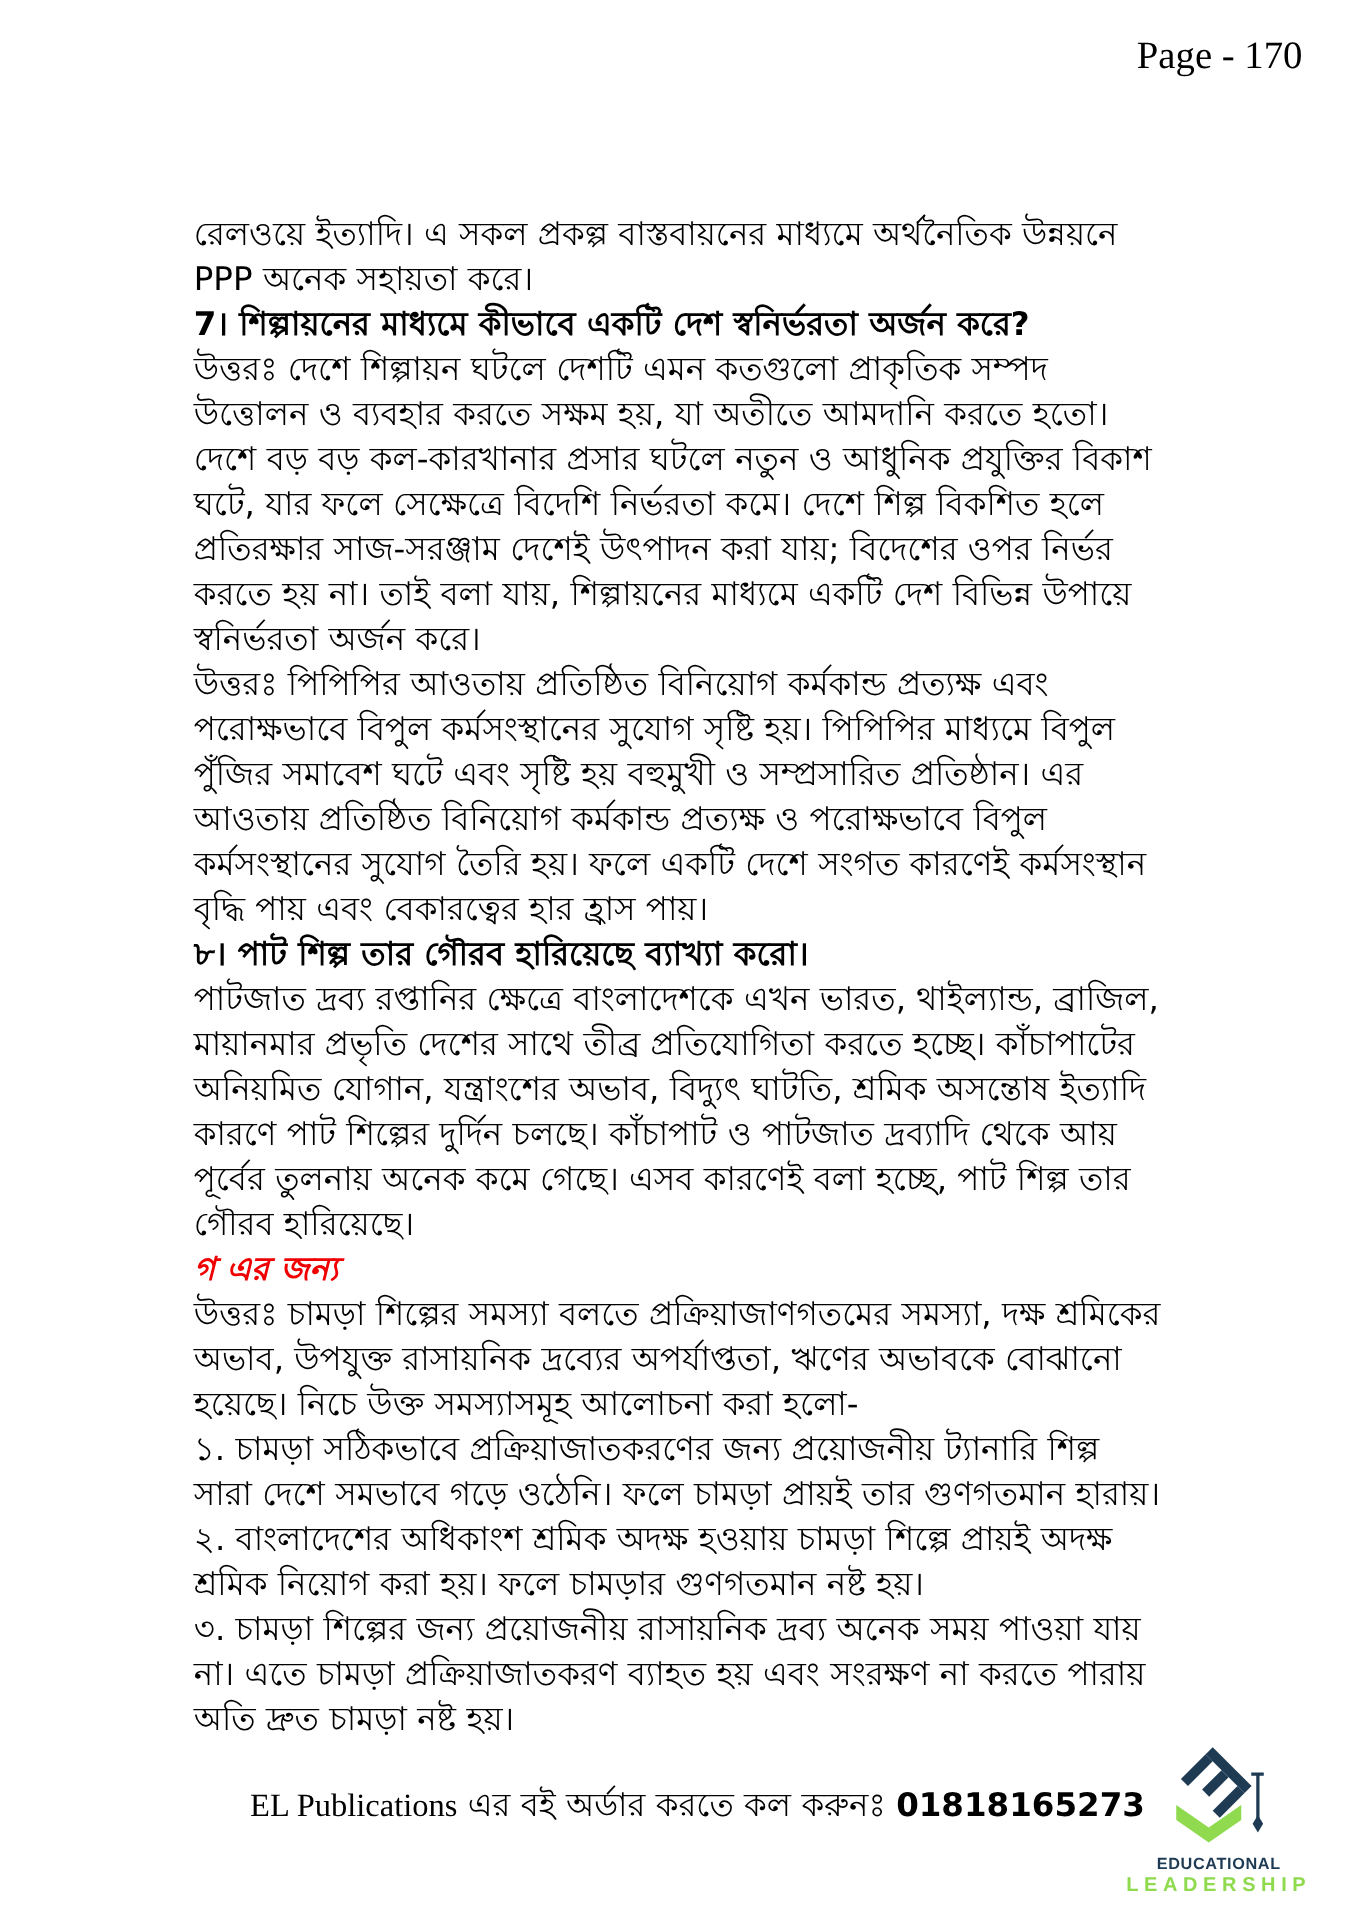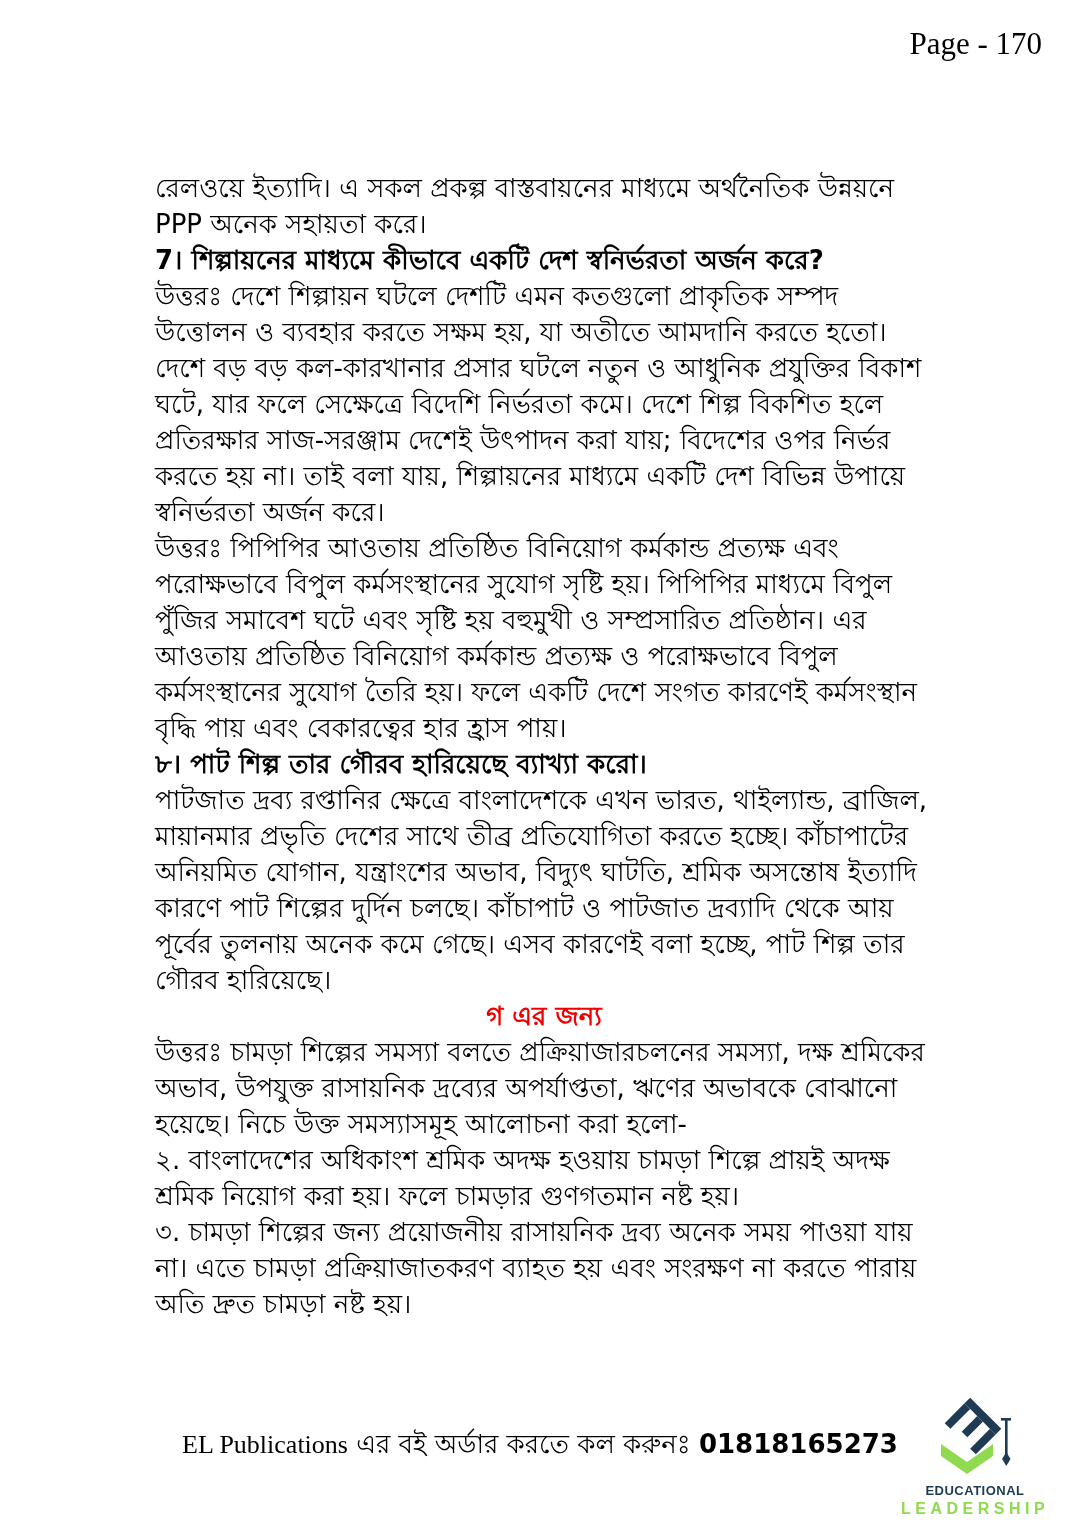--- a/index.html
+++ b/index.html
@@ -53,27 +53,28 @@
     line-height: 36px;
     font-family: "DejaVu Sans", sans-serif;
     text-align: left;
     color: var(--ink);
   }
   .content .para { font-weight: normal; }
   .content .heading { font-weight: bold; }
   .content .red-heading {
     color: var(--accent_red);
     font-weight: bold;
-    text-align: center;
+    text-align: left;
+    font-style: italic;
   }
 
   .footer-line {
     position: absolute;
     top: 1424px;
-    left: 150px;
+    left: 168px;
     width: 780px;
     text-align: center;
     font-size: 26px;
     font-family: "DejaVu Sans", sans-serif;
     white-space: nowrap;
   }
   .footer-line .serif { font-family: "Liberation Serif", serif; }
   .footer-line .phone { font-weight: bold; }
 
   .logo {
@@ -111,21 +112,22 @@
 
 
   <div class="content">
     <div class="para">রেলওয়ে ইত্যাদি। এ সকল প্রকল্প বাস্তবায়নের মাধ্যমে অর্থনৈতিক উন্নয়নে PPP অনেক সহায়তা করে।</div>
     <div class="heading">7।   শিল্পায়নের মাধ্যমে কীভাবে একটি দেশ স্বনির্ভরতা অর্জন করে?</div>
     <div class="para">উত্তরঃ দেশে শিল্পায়ন ঘটলে দেশটি এমন কতগুলো প্রাকৃতিক সম্পদ উত্তোলন ও ব্যবহার করতে সক্ষম হয়, যা অতীতে আমদানি করতে হতো। দেশে বড় বড় কল-কারখানার প্রসার ঘটলে নতুন ও আধুনিক প্রযুক্তির বিকাশ ঘটে, যার ফলে সেক্ষেত্রে বিদেশি নির্ভরতা কমে। দেশে শিল্প বিকশিত হলে প্রতিরক্ষার সাজ-সরঞ্জাম দেশেই উৎপাদন করা যায়; বিদেশের ওপর নির্ভর করতে হয় না। তাই বলা যায়, শিল্পায়নের মাধ্যমে একটি দেশ বিভিন্ন উপায়ে স্বনির্ভরতা অর্জন করে।</div>
     <div class="para">উত্তরঃ পিপিপির আওতায় প্রতিষ্ঠিত বিনিয়োগ কর্মকান্ড প্রত্যক্ষ এবং পরোক্ষভাবে বিপুল কর্মসংস্থানের সুযোগ সৃষ্টি হয়। পিপিপির মাধ্যমে বিপুল পুঁজির সমাবেশ ঘটে এবং সৃষ্টি হয় বহুমুখী ও সম্প্রসারিত প্রতিষ্ঠান। এর আওতায় প্রতিষ্ঠিত বিনিয়োগ কর্মকান্ড প্রত্যক্ষ ও পরোক্ষভাবে বিপুল কর্মসংস্থানের সুযোগ তৈরি হয়। ফলে একটি দেশে সংগত কারণেই কর্মসংস্থান বৃদ্ধি পায় এবং বেকারত্বের হার হ্রাস পায়।</div>
     <div class="heading">৮।   পাট শিল্প তার গৌরব হারিয়েছে ব্যাখ্যা করো।</div>
     <div class="para">পাটজাত দ্রব্য রপ্তানির ক্ষেত্রে বাংলাদেশকে এখন ভারত, থাইল্যান্ড, ব্রাজিল, মায়ানমার প্রভৃতি দেশের সাথে তীব্র প্রতিযোগিতা করতে হচ্ছে। কাঁচাপাটের অনিয়মিত যোগান, যন্ত্রাংশের অভাব, বিদ্যুৎ ঘাটতি, শ্রমিক অসন্তোষ ইত্যাদি কারণে পাট শিল্পের দুর্দিন চলছে। কাঁচাপাট ও পাটজাত দ্রব্যাদি থেকে আয় পূর্বের তুলনায় অনেক কমে গেছে। এসব কারণেই বলা হচ্ছে, পাট শিল্প তার গৌরব হারিয়েছে।</div>
     <div class="red-heading">গ এর জন্য</div>
-    <div class="para">উত্তরঃ চামড়া শিল্পের সমস্যা বলতে প্রক্রিয়াজারচলনের সমস্যা, দক্ষ শ্রমিকের অভাব, উপযুক্ত রাসায়নিক দ্রব্যের অপর্যাপ্ততা, ঋণের অভাবকে বোঝানো হয়েছে। নিচে উক্ত সমস্যাসমূহ আলোচনা করা হলো-</div>
+    <div class="para">উত্তরঃ চামড়া শিল্পের সমস্যা বলতে প্রক্রিয়াজাণগতমের সমস্যা, দক্ষ শ্রমিকের অভাব, উপযুক্ত রাসায়নিক দ্রব্যের অপর্যাপ্ততা, ঋণের অভাবকে বোঝানো হয়েছে। নিচে উক্ত সমস্যাসমূহ আলোচনা করা হলো-</div>
+    <div class="para">১. চামড়া সঠিকভাবে প্রক্রিয়াজাতকরণের জন্য প্রয়োজনীয় ট্যানারি শিল্প সারা দেশে সমভাবে গড়ে ওঠেনি। ফলে চামড়া প্রায়ই তার গুণগতমান হারায়।</div>
     <div class="para">২. বাংলাদেশের অধিকাংশ শ্রমিক অদক্ষ হওয়ায় চামড়া শিল্পে প্রায়ই অদক্ষ শ্রমিক নিয়োগ করা হয়। ফলে চামড়ার গুণগতমান নষ্ট হয়।</div>
     <div class="para">৩. চামড়া শিল্পের জন্য প্রয়োজনীয় রাসায়নিক দ্রব্য অনেক সময় পাওয়া যায় না। এতে চামড়া প্রক্রিয়াজাতকরণ ব্যাহত হয় এবং সংরক্ষণ না করতে পারায় অতি দ্রুত চামড়া নষ্ট হয়।</div>
   </div>
 
   <div class="footer-line">
     <span class="serif">EL Publications</span><span> এর বই অর্ডার করতে কল করুনঃ </span><span class="phone">01818165273</span>
   </div>
 
   <div class="logo">
     <svg class="logo-mark" width="150" height="88" viewBox="0 0 124 88" xmlns="http://www.w3.org/2000/svg">

